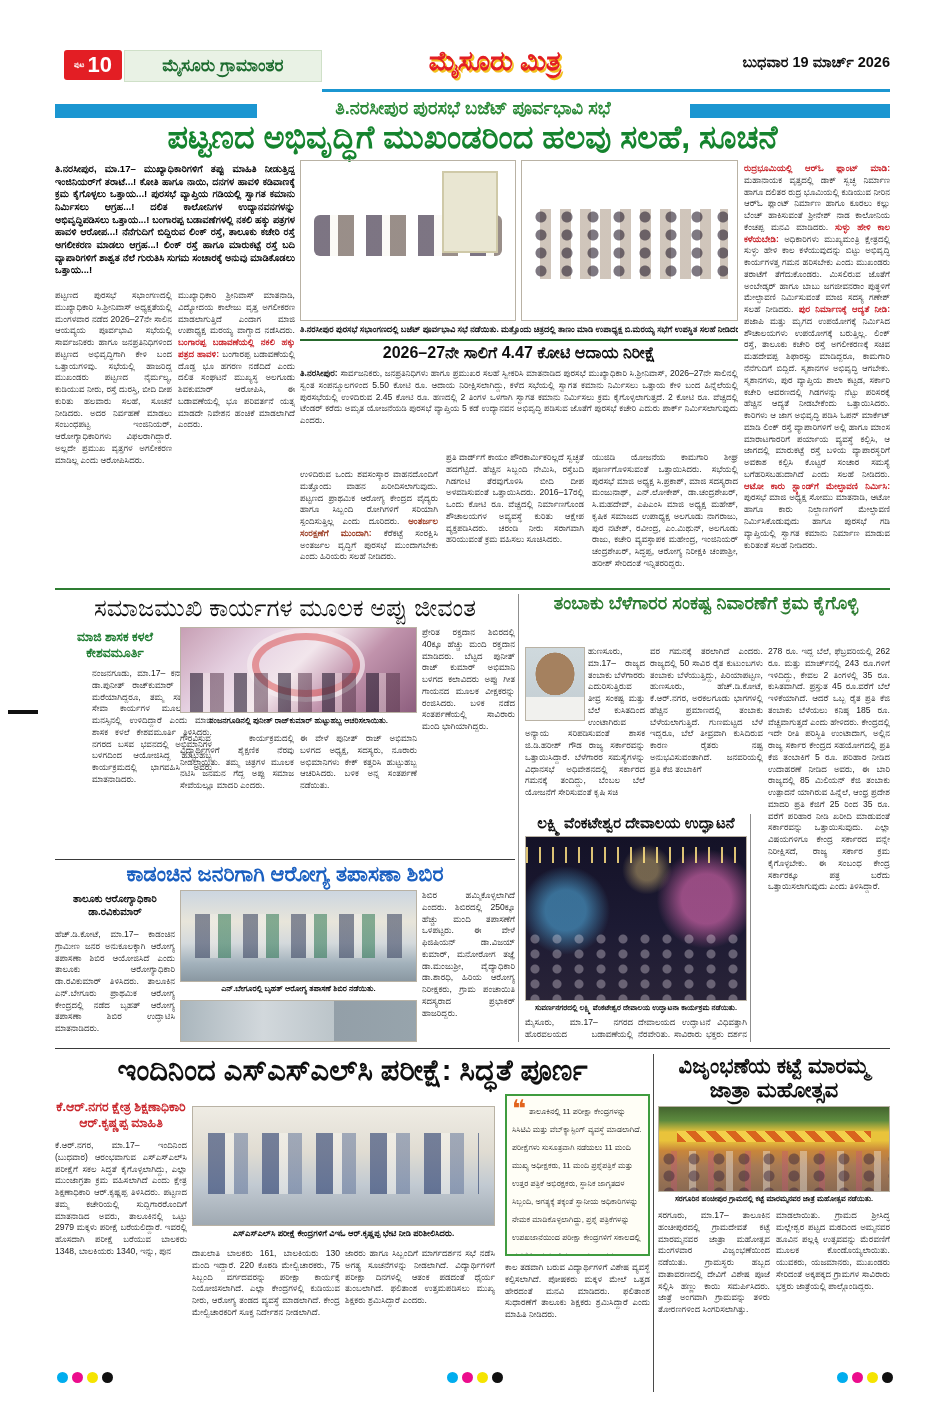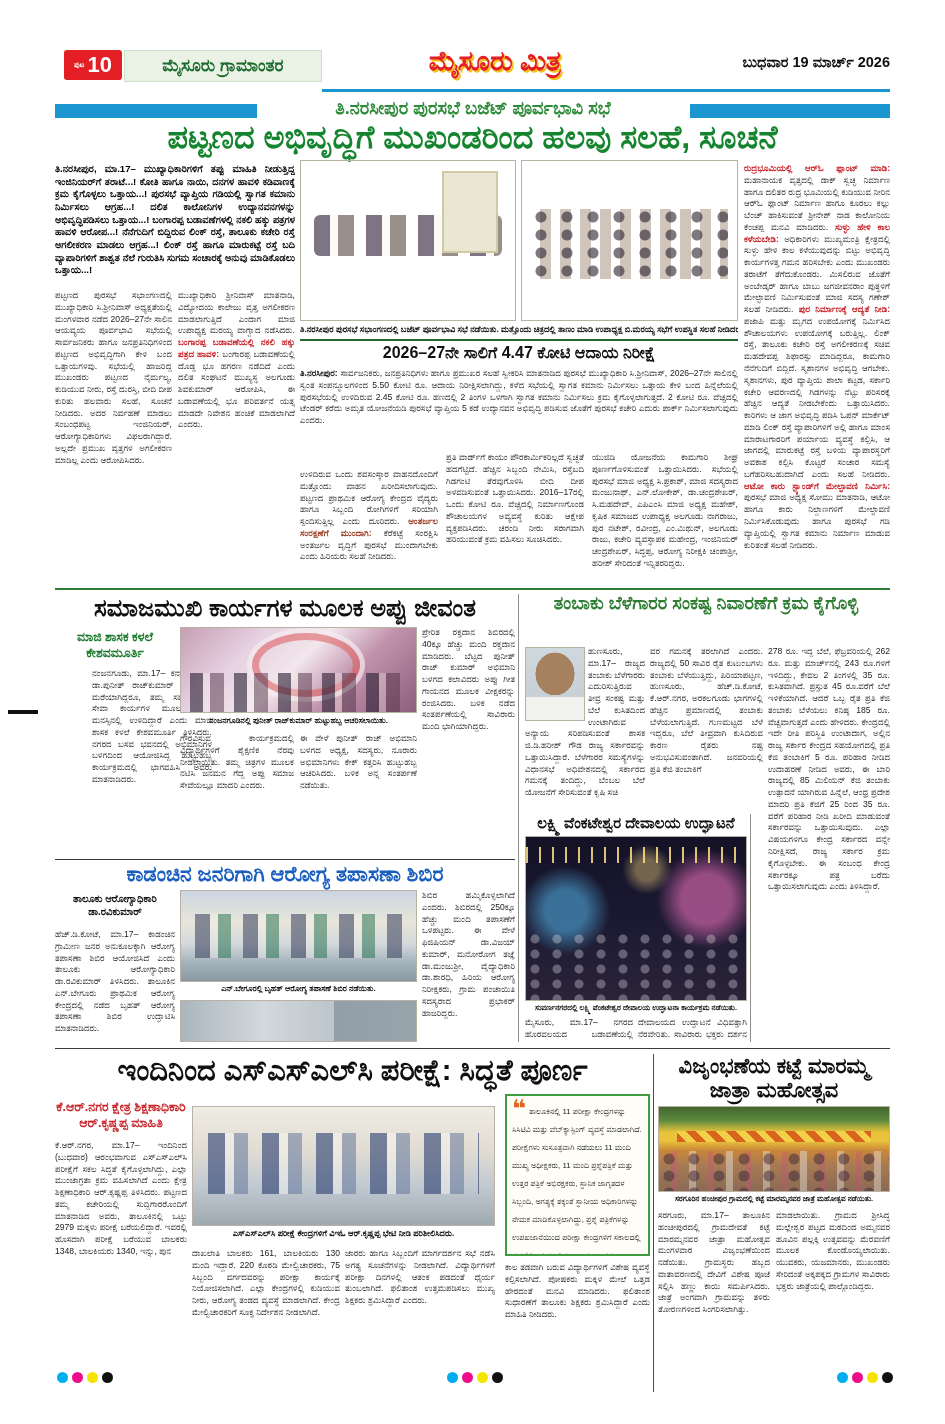--- a/index.html
+++ b/index.html
@@ -80,21 +80,21 @@
   </div>
   <div class="col" style="left:446px;top:452px;width:138px;height:133px;">ಪ್ರತಿ ವಾರ್ಡ್‌ಗೆ ಕಾಯಂ ಪೌರಕಾರ್ಮಿಕರಿಲ್ಲದೆ ಸ್ವಚ್ಛತೆ ಹದಗೆಟ್ಟಿದೆ. ಹೆಚ್ಚಿನ ಸಿಬ್ಬಂದಿ ನೇಮಿಸಿ, ರಸ್ತೆಬದಿ ಗಿಡಗಂಟಿ ತೆರವುಗೊಳಿಸಿ ಬೀದಿ ದೀಪ ಅಳವಡಿಸುವಂತೆ ಒತ್ತಾಯಿಸಿದರು. 2016–17ರಲ್ಲಿ ಒಂದು ಕೋಟಿ ರೂ. ವೆಚ್ಚದಲ್ಲಿ ನಿರ್ಮಾಣಗೊಂಡ ಶೌಚಾಲಯಗಳ ಅವ್ಯವಸ್ಥೆ ಕುರಿತು ಆಕ್ಷೇಪ ವ್ಯಕ್ತಪಡಿಸಿದರು. ಚರಂಡಿ ನೀರು ಸರಾಗವಾಗಿ ಹರಿಯುವಂತೆ ಕ್ರಮ ವಹಿಸಲು ಸೂಚಿಸಿದರು.</div>
   <div class="col" style="left:592px;top:452px;width:146px;height:133px;">ಯುಜಿಡಿ ಯೋಜನೆಯ ಕಾಮಗಾರಿ ಶೀಘ್ರ ಪೂರ್ಣಗೊಳಿಸುವಂತೆ ಒತ್ತಾಯಿಸಿದರು. ಸಭೆಯಲ್ಲಿ ಪುರಸಭೆ ಮಾಜಿ ಅಧ್ಯಕ್ಷ ಸಿ.ಪ್ರಕಾಶ್, ಮಾಜಿ ಸದಸ್ಯರಾದ ಮಂಜುನಾಥ್, ಎನ್.ಲೋಕೇಶ್, ಡಾ.ಚಂದ್ರಶೇಖರ್, ಸಿ.ಮಹದೇವ್, ಎಪಿಎಂಸಿ ಮಾಜಿ ಅಧ್ಯಕ್ಷ ಮಹೇಶ್, ಕೃಷಿಕ ಸಮಾಜದ ಉಪಾಧ್ಯಕ್ಷ ಅಲಗೂಡು ನಾಗರಾಜು, ಪುರ ನಟೇಶ್, ರವೀಂದ್ರ, ಎಂ.ಮಿಥುನ್, ಅಲಗೂಡು ರಾಜು, ಕಚೇರಿ ವ್ಯವಸ್ಥಾಪಕ ಮಹೇಂದ್ರ, ಇಂಜಿನಿಯರ್ ಚಂದ್ರಶೇಖರ್, ಸಿದ್ಧಪ್ಪ, ಆರೋಗ್ಯ ನಿರೀಕ್ಷಕಿ ಚಂಪಾಶ್ರೀ, ಹರೀಶ್ ಸೇರಿದಂತೆ ಇನ್ನಿತರರಿದ್ದರು.</div>
 
   <div class="col" style="left:744px;top:163px;width:146px;height:422px;">
     <span class="rh">ರುದ್ರಭೂಮಿಯಲ್ಲಿ ಆರ್‌ಓ ಪ್ಲಾಂಟ್ ಮಾಡಿ: </span><span>ಮಹಾನಾಯಕ ವೃತ್ತದಲ್ಲಿ ಡಾಕ್ ಸ್ವಚ್ಛ ನಿರ್ಮಾಣ ಹಾಗೂ ದಲಿತರ ರುದ್ರ ಭೂಮಿಯಲ್ಲಿ ಕುಡಿಯುವ ನೀರಿನ ಆರ್‌ಓ ಪ್ಲಾಂಟ್ ನಿರ್ಮಾಣ ಹಾಗೂ ಕೂರಲು ಕಲ್ಲು ಬೆಂಚ್ ಹಾಕಿಸುವಂತೆ ಶ್ರೀನೇಶ್ ನಾಡ ಕಾಲೋನಿಯ ಕೆಂಚಪ್ಪ ಮನವಿ ಮಾಡಿದರು. </span><span class="rh">ಸುಳ್ಳು ಹೇಳಿ ಕಾಲ ಕಳೆಯಬೇಡಿ: </span><span>ಅಧಿಕಾರಿಗಳು ಮುಖ್ಯಮಂತ್ರಿ ಕ್ಷೇತ್ರದಲ್ಲಿ ಸುಳ್ಳು ಹೇಳಿ ಕಾಲ ಕಳೆಯುವುದನ್ನು ಬಿಟ್ಟು ಅಭಿವೃದ್ಧಿ ಕಾರ್ಯಗಳತ್ತ ಗಮನ ಹರಿಸಬೇಕು ಎಂದು ಮುಖಂಡರು ತರಾಟೆಗೆ ತೆಗೆದುಕೊಂಡರು. ಮಿಸಲಿರುವ ಜೊತೆಗೆ ಅಂಬೇಡ್ಕರ್ ಹಾಗೂ ಬಾಬು ಜಗಜೀವನರಾಂ ಪುತ್ಥಳಿಗೆ ಮೇಲ್ಛಾವಣಿ ನಿರ್ಮಿಸುವಂತೆ ಮಾಜಿ ಸದಸ್ಯ ಗಣೇಶ್ ಸಲಹೆ ನೀಡಿದರು. </span><span class="rh">ಪುರ ನಿರ್ಮಾಣಕ್ಕೆ ಆದ್ಯತೆ ನೀಡಿ: </span><span>ಪಜಾಪಿ ಮತ್ತು ಮೃಗದ ಉಪಯೋಗಕ್ಕೆ ನಿರ್ಮಿಸಿದ ಶೌಚಾಲಯಗಳು ಉಪಯೋಗಕ್ಕೆ ಬರುತ್ತಿಲ್ಲ. ಲಿಂಕ್ ರಸ್ತೆ, ತಾಲೂಕು ಕಚೇರಿ ರಸ್ತೆ ಅಗಲೀಕರಣಕ್ಕೆ ಸಚಿವ ಮಹದೇವಪ್ಪ ಶಿಫಾರಸ್ಸು ಮಾಡಿದ್ದರೂ, ಕಾಮಗಾರಿ ನೆನೆಗುದಿಗೆ ಬಿದ್ದಿದೆ. ಸ್ಮಶಾನಗಳ ಅಭಿವೃದ್ಧಿ ಆಗಬೇಕು. ಸ್ಮಶಾನಗಳು, ಪುರ ವ್ಯಾಪ್ತಿಯ ಶಾಲಾ ಕಟ್ಟಡ, ಸರ್ಕಾರಿ ಕಚೇರಿ ಆವರಣದಲ್ಲಿ ಗಿಡಗಳನ್ನು ನೆಟ್ಟು ಪರಿಸರಕ್ಕೆ ಹೆಚ್ಚಿನ ಆದ್ಯತೆ ನೀಡಬೇಕೆಂದು ಒತ್ತಾಯಿಸಿದರು. </span><span>ಕಾರಿಗಳು ಆ ಜಾಗ ಅಭಿವೃದ್ಧಿ ಪಡಿಸಿ ಓಪನ್ ಮಾರ್ಕೆಟ್ ಮಾಡಿ ಲಿಂಕ್ ರಸ್ತೆ ವ್ಯಾಪಾರಿಗಳಿಗೆ ಅಲ್ಲಿ ಹಾಗೂ ಮಾಂಸ ಮಾರಾಟಗಾರರಿಗೆ ಪರ್ಯಾಯ ವ್ಯವಸ್ಥೆ ಕಲ್ಪಿಸಿ, ಆ ಜಾಗದಲ್ಲಿ ಮಾರುಕಟ್ಟೆ ರಸ್ತೆ ಬಳಿಯ ವ್ಯಾಪಾರಸ್ಥರಿಗೆ ಅವಕಾಶ ಕಲ್ಪಿಸಿ ಕೊಟ್ಟರೆ ಸಂಚಾರ ಸಮಸ್ಯೆ ಬಗೆಹರಿಸಬಹುದಾಗಿದೆ ಎಂದು ಸಲಹೆ ನೀಡಿದರು. </span><span class="rh">ಆಟೋ ಕಾರು ಸ್ಟ್ಯಾಂಡ್‌ಗೆ ಮೇಲ್ಛಾವಣಿ ನಿರ್ಮಿಸಿ: </span><span>ಪುರಸಭೆ ಮಾಜಿ ಅಧ್ಯಕ್ಷ ಸೋಮು ಮಾತನಾಡಿ, ಆಟೋ ಹಾಗೂ ಕಾರು ನಿಲ್ದಾಣಗಳಿಗೆ ಮೇಲ್ಛಾವಣಿ ನಿರ್ಮಿಸಿಕೊಡುವುದು ಹಾಗೂ ಪುರಸಭೆ ಗಡಿ ವ್ಯಾಪ್ತಿಯಲ್ಲಿ ಸ್ವಾಗತ ಕಮಾನು ನಿರ್ಮಾಣ ಮಾಡುವ ಕುರಿತಂತೆ ಸಲಹೆ ನೀಡಿದರು.</span>
   </div>
 
   <div class="abs" style="left:55px;top:588px;width:835px;height:2px;background:#2e7d32;"></div>
 
-  <div class="abs" style="left:55px;top:594px;width:460px;height:30px;text-align:center;font-weight:bold;font-size:24px;color:#101010;">ಸಮಾಜಮುಖಿ ಕಾರ್ಯಗಳ ಮೂಲಕ ಅಪ್ಪು ಜೀವಂತ</div>
+  <div class="abs" style="left:55px;top:594px;width:460px;height:30px;text-align:center;font-weight:normal;font-size:24px;color:#101010;">ಸಮಾಜಮುಖಿ ಕಾರ್ಯಗಳ ಮೂಲಕ ಅಪ್ಪು ಜೀವಂತ</div>
   <div class="abs" style="left:55px;top:630px;width:120px;height:34px;text-align:center;color:#1c7a2e;font-weight:bold;font-size:12.5px;line-height:1.25;">ಮಾಜಿ ಶಾಸಕ ಕಳಲೆ ಕೇಶವಮೂರ್ತಿ</div>
   <div class="col" style="left:55px;top:668px;width:120px;height:190px;margin-left:37px;">ನಂಜನಗೂಡು, ಮಾ.17– ಕರ್ನಾಟಕ ರತ್ನ ಡಾ.ಪುನೀತ್ ರಾಜ್‌ಕುಮಾರ್ ಭೌತಿಕವಾಗಿ ಮರೆಯಾಗಿದ್ದರೂ, ತಮ್ಮ ಸಮಾಜಮುಖಿ ಸೇವಾ ಕಾರ್ಯಗಳ ಮೂಲಕ ಜನರ ಮನಸ್ಸಿನಲ್ಲಿ ಉಳಿದಿದ್ದಾರೆ ಎಂದು ಮಾಜಿ ಶಾಸಕ ಕಳಲೆ ಕೇಶವಮೂರ್ತಿ ತಿಳಿಸಿದರು. ನಗರದ ಬಸವ ಭವನದಲ್ಲಿ ಅಭಿಮಾನಿಗಳ ಬಳಗದಿಂದ ಆಯೋಜಿಸಿದ್ದ ಹುಟ್ಟುಹಬ್ಬ ಕಾರ್ಯಕ್ರಮದಲ್ಲಿ ಭಾಗವಹಿಸಿ ಅವರು ಮಾತನಾಡಿದರು.</div>
   <div class="photo ph-appu" style="left:180px;top:627px;width:237px;height:86px;"></div>
   <div class="cap" style="left:180px;top:716px;width:237px;height:13px;font-size:7.8px;">ನಂಜನಗೂಡಿನಲ್ಲಿ ಪುನೀತ್ ರಾಜ್‌ಕುಮಾರ್ ಹುಟ್ಟುಹಬ್ಬ ಆಚರಿಸಲಾಯಿತು.</div>
   <div class="col" style="left:422px;top:627px;width:93px;height:231px;">ಪ್ರೇರಿತ ರಕ್ತದಾನ ಶಿಬಿರದಲ್ಲಿ 40ಕ್ಕೂ ಹೆಚ್ಚು ಮಂದಿ ರಕ್ತದಾನ ಮಾಡಿದರು. ಬೆಟ್ಟದ ಪುನೀತ್ ರಾಜ್ ಕುಮಾರ್ ಅಭಿಮಾನಿ ಬಳಗದ ಕಲಾವಿದರು ಅಪ್ಪು ಗೀತ ಗಾಯನದ ಮೂಲಕ ವೀಕ್ಷಕರನ್ನು ರಂಜಿಸಿದರು. ಬಳಿಕ ನಡೆದ ಸಂತರ್ಪಣೆಯಲ್ಲಿ ಸಾವಿರಾರು ಮಂದಿ ಭಾಗಿಯಾಗಿದ್ದರು.</div>
   <div class="col" style="left:300px;top:733px;width:117px;height:125px;">ಈ ವೇಳೆ ಪುನೀತ್ ರಾಜ್ ಅಭಿಮಾನಿ ಬಳಗದ ಅಧ್ಯಕ್ಷ, ಸದಸ್ಯರು, ನೂರಾರು ಅಭಿಮಾನಿಗಳು ಕೇಕ್ ಕತ್ತರಿಸಿ ಹುಟ್ಟುಹಬ್ಬ ಆಚರಿಸಿದರು. ಬಳಿಕ ಅನ್ನ ಸಂತರ್ಪಣೆ ನಡೆಯಿತು.</div>
   <div class="col" style="left:180px;top:733px;width:114px;height:125px;">ಗೌರವಿಸುವ ಕಾರ್ಯಕ್ರಮದಲ್ಲಿ ವಿದ್ಯಾರ್ಥಿಗಳಿಗೆ ಶೈಕ್ಷಣಿಕ ನೆರವು ನೀಡಲಾಯಿತು. ತಮ್ಮ ಚಿತ್ರಗಳ ಮೂಲಕ ನಟಿಸಿ ಜನಮನ ಗೆದ್ದ ಅಪ್ಪು ಸಮಾಜ ಸೇವೆಯಲ್ಲೂ ಮಾದರಿ ಎಂದರು.</div>
   <div class="hline" style="left:55px;top:859px;width:460px;"></div>
 
   <div class="vline" style="left:518px;top:594px;height:448px;"></div>

